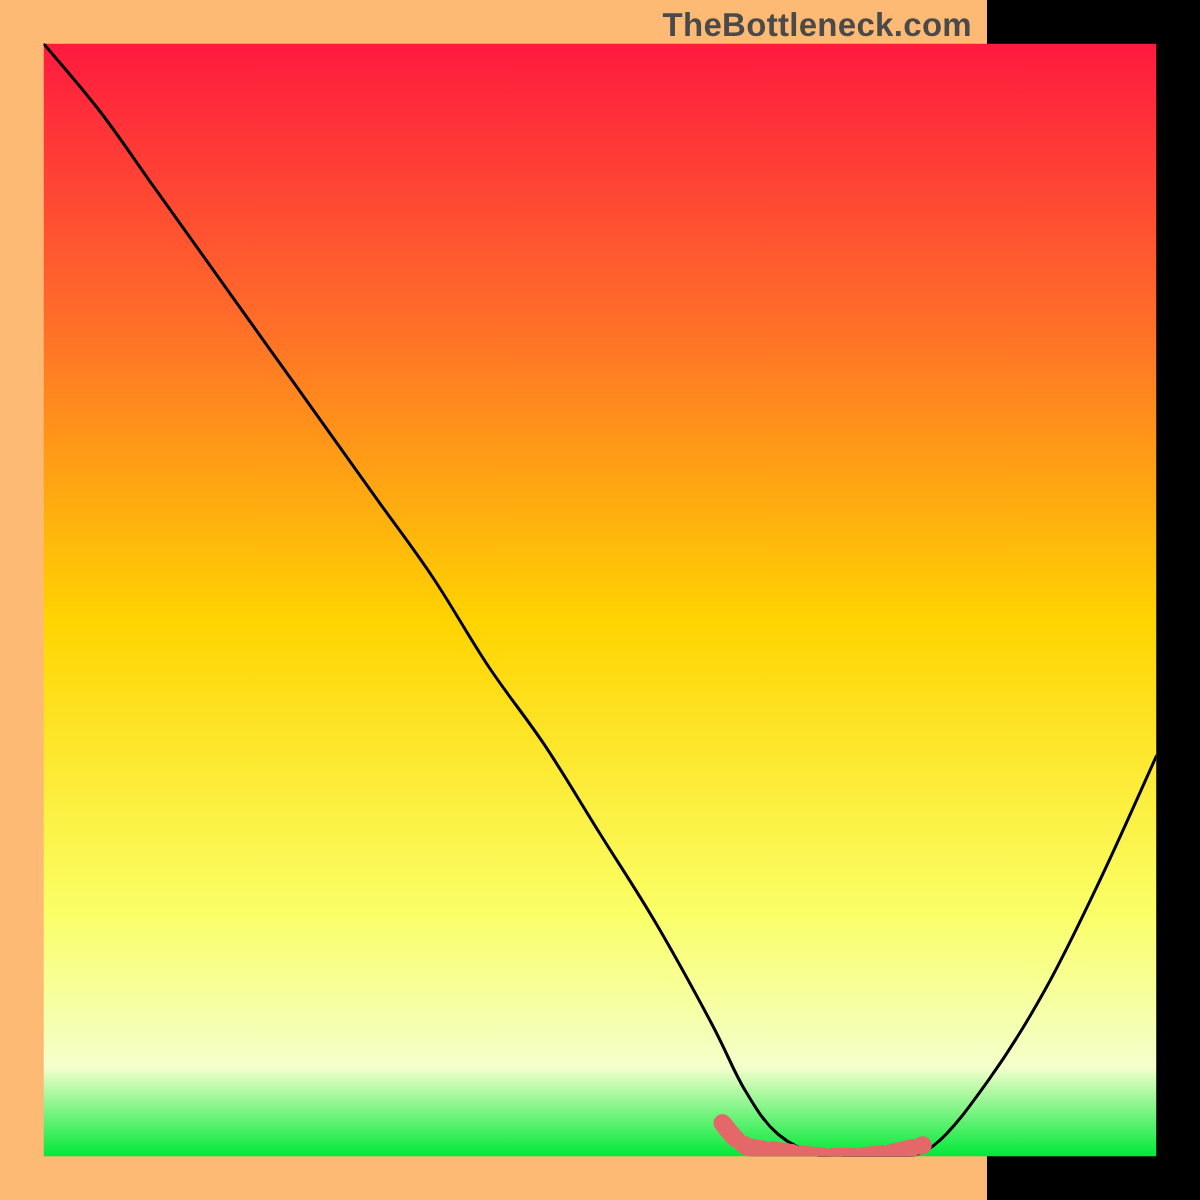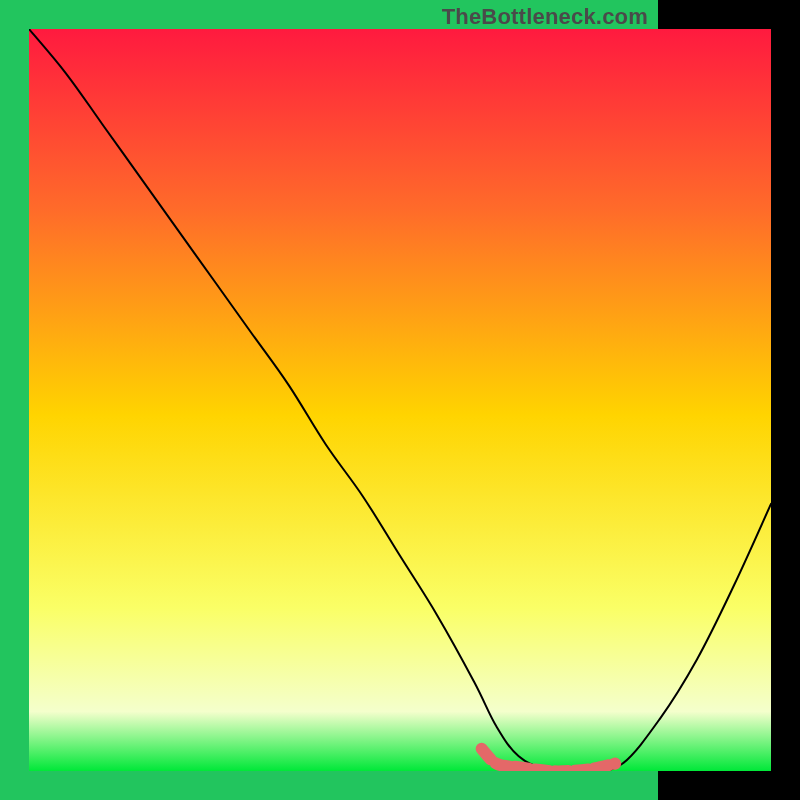--- a/index.html
+++ b/index.html
@@ -8,21 +8,21 @@
     width: 800px;
     height: 800px;
     background: #000000;
     overflow: hidden;
     font-family: Arial, Helvetica, sans-serif;
   }
   .frame {
     position: relative;
     width: 658px;
     height: 800px;
-    background: #22c55e;
+    background: #fdba74;
   }
   .watermark {
     position: absolute;
     top: 4px;
     right: 10px;
     color: #4a4a4a;
     font-size: 22px;
     font-weight: 600;
     letter-spacing: 0.2px;
     z-index: 10;

